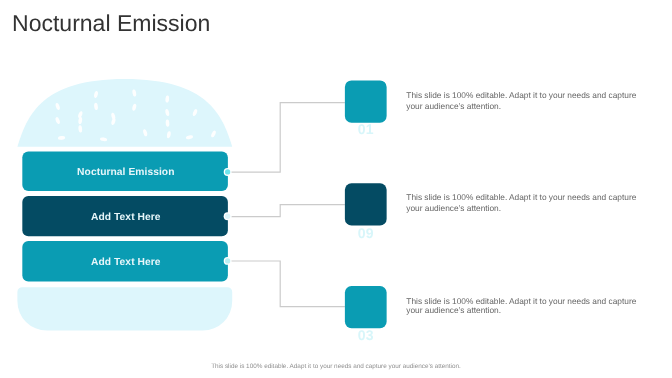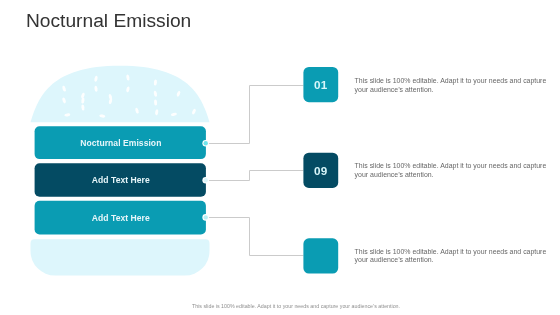--- a/index.html
+++ b/index.html
@@ -5,21 +5,21 @@
   * { box-sizing: border-box; }
   html, body { margin:0; padding:0; }
   body {
     width:560px; height:315px;
     -webkit-font-smoothing:antialiased;
     background:#ffffff;
     font-family:"Liberation Sans", sans-serif;
     overflow:hidden;
     position:relative;
   }
-  #slide { position:absolute; left:16px; top:0; width:462px; height:315px; }
+  #slide { position:absolute; left:0; top:0; width:462px; height:315px; }
 
   .title {
     position:absolute; left:10px; top:10px;
     font-size:19.2px; color:#333333; font-weight:400;
     letter-spacing:0px; line-height:22px;
   }
 
   #art { position:absolute; left:0; top:0; width:560px; height:315px; }
 
   .layer-text {
@@ -28,21 +28,21 @@
     font-size:8.55px; font-weight:700; letter-spacing:0.05px;
     color:#e7f6fa; pointer-events:none;
   }
   #ltext1 { left:19.2px; top:126.6px; width:171.3px; height:32.9px; }
   #ltext2 { left:19.2px; top:163.7px; width:171.3px; height:33.5px; }
   #ltext3 { left:19.2px; top:201.3px; width:171.3px; height:33.7px; }
 
   .badge-text {
     position:absolute; width:34.8px; height:35.2px;
     display:flex; align-items:center; justify-content:center;
-    color:#d8f6fa; font-weight:700; font-size:11.7px; letter-spacing:0.2px;
+    color:#d8f6fa; font-weight:700; font-size:11.7px; letter-spacing:0.2px;margin-top:24px;
   }
   #btext1 { left:287.4px; top:67px; }
   #btext2 { left:287.4px; top:152.7px; }
   #btext3 { left:287.4px; top:238.3px; }
 
   .body-text {
     position:absolute; left:338.6px; width:196px;
     font-size:6.95px; line-height:8.8px; color:#666666;
   }
   #text1 { top:76.9px; }
@@ -110,19 +110,20 @@
     <rect x="287.4" y="152.7" width="34.8" height="35.2" rx="5.5" fill="#044b63"></rect>
     <rect x="287.4" y="238.3" width="34.8" height="35.2" rx="5.5" fill="#0a9cb3"></rect>
   </svg>
 
   <div class="layer-text" id="ltext1">Nocturnal Emission</div>
   <div class="layer-text" id="ltext2">Add Text Here</div>
   <div class="layer-text" id="ltext3">Add Text Here</div>
 
   <div class="badge-text" id="btext1">01</div>
   <div class="badge-text" id="btext2">09</div>
+  <div class="badge-text" id="btext3">03</div>
 
   <div class="body-text" id="text1">This slide is 100% editable. Adapt it to your needs and capture your audience’s attention.</div>
   <div class="body-text" id="text2">This slide is 100% editable. Adapt it to your needs and capture your audience’s attention.</div>
   <div class="body-text" id="text3">This slide is 100% editable. Adapt it to your needs and capture your audience’s attention.</div>
 
   <div class="footer">This slide is 100% editable. Adapt it to your needs and capture your audience’s attention.</div>
 </div>
 
 </body></html>

